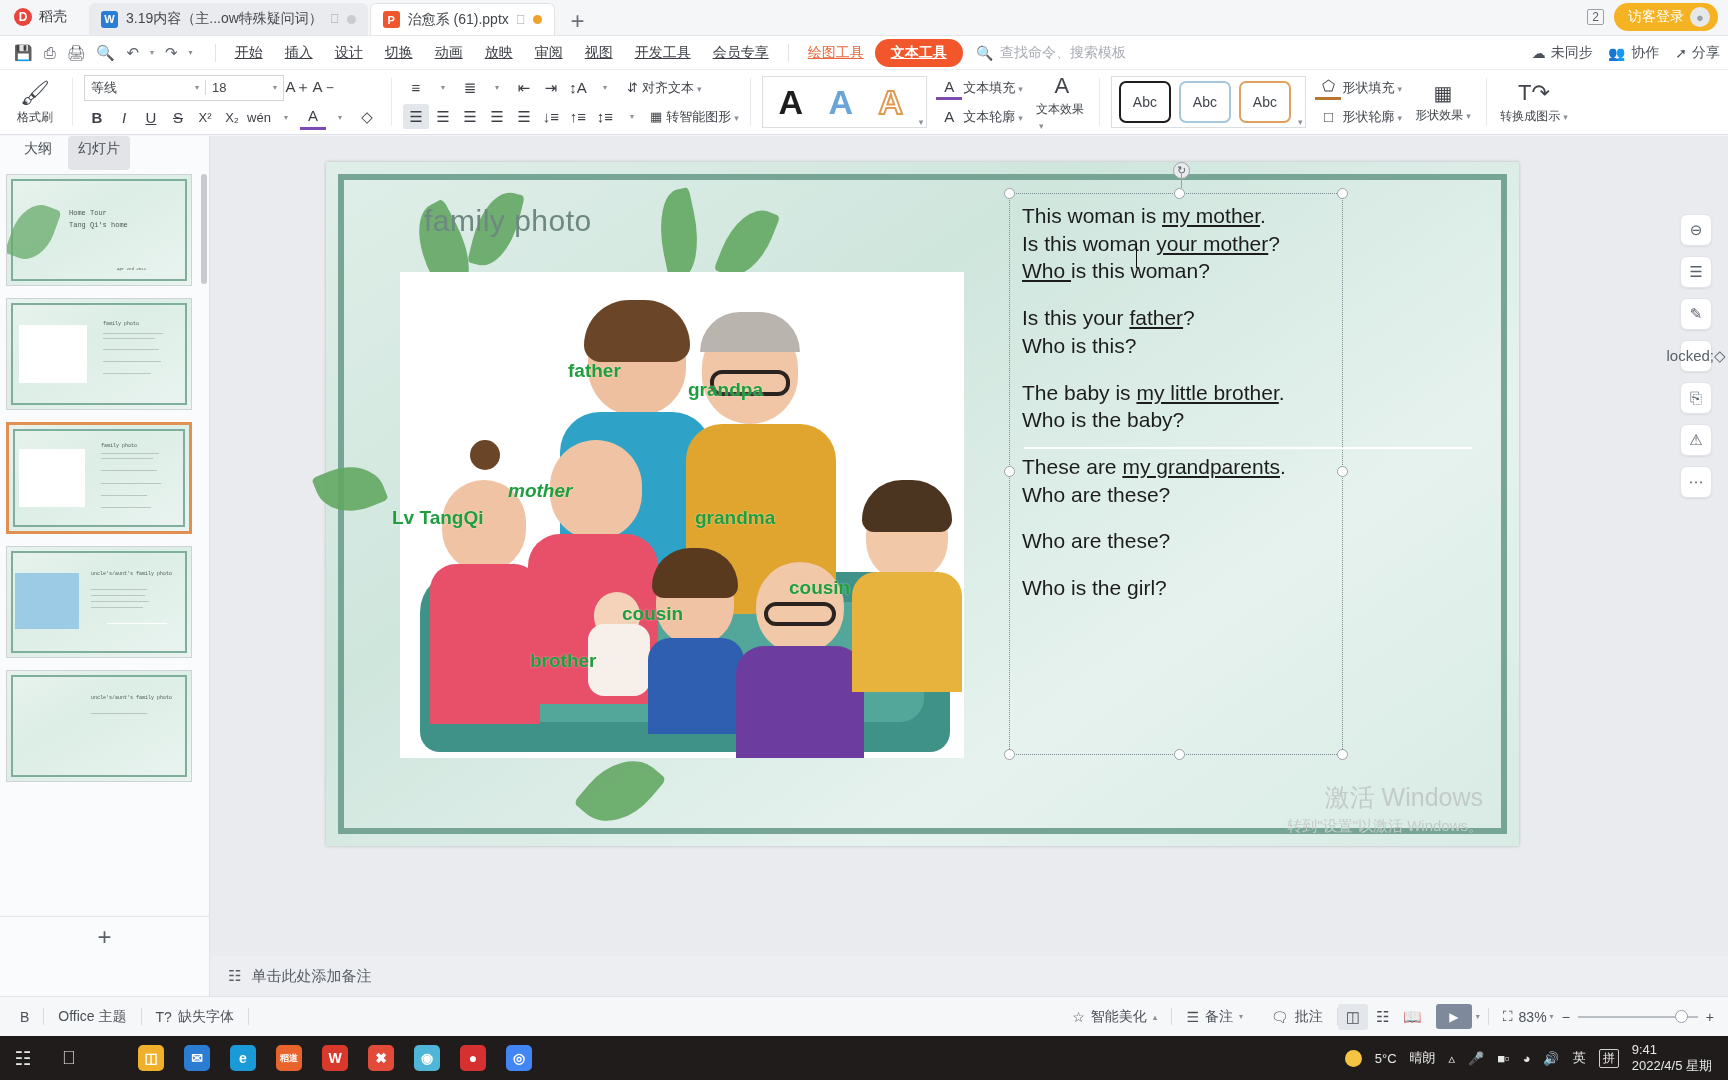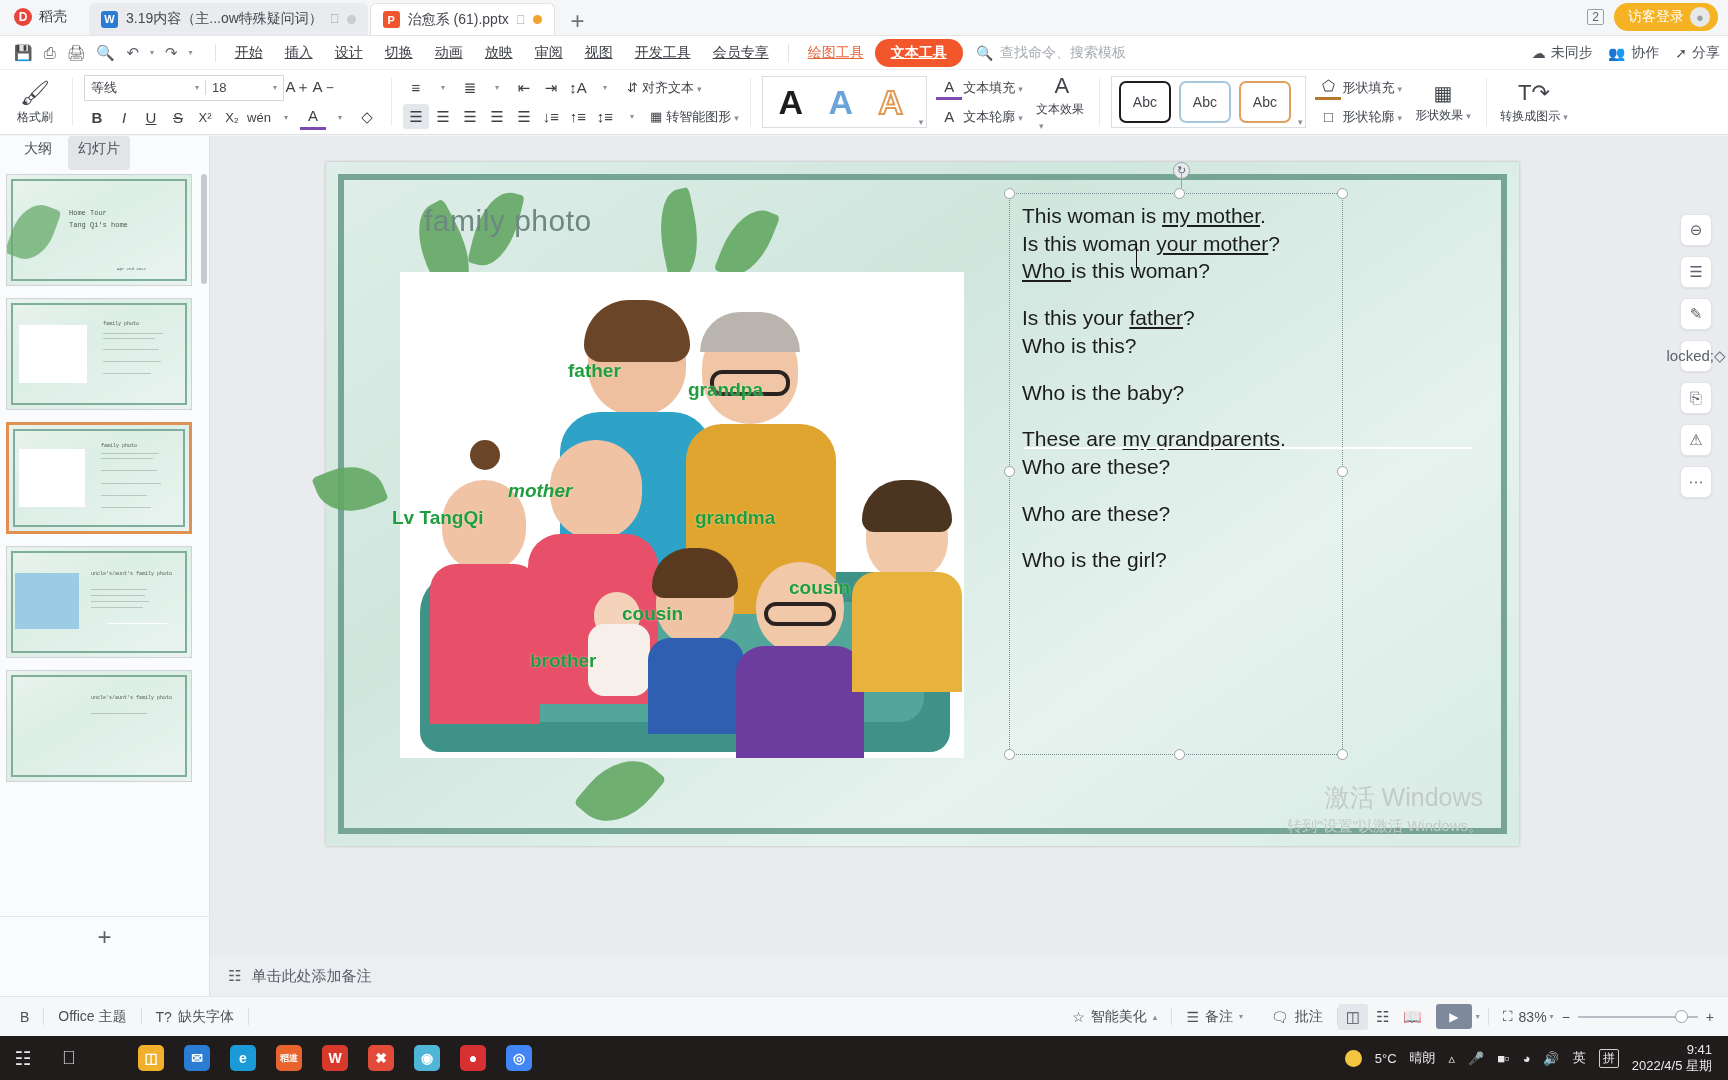--- a/index.html
+++ b/index.html
@@ -164,21 +164,21 @@
               background:#fff;border:1px solid #9aa0a8;}
 
   
   .taskbar { position:absolute; left:0; right:0; bottom:0; height:44px; background:#201c1c;
              display:flex; align-items:center; color:#e8e8e8; font-size:13px;}
   .tb-ic { width:46px;height:44px; display:flex;align-items:center;justify-content:center; font-size:19px;}
   .tb-app { width:46px;height:44px; display:flex;align-items:center;justify-content:center;}
   .appsq { width:26px;height:26px;border-radius:5px; display:flex;align-items:center;justify-content:center;
            font-size:14px; color:#fff; font-weight:bold;}
   .tray { margin-left:auto; display:flex; align-items:center; gap:13px; padding-right:10px;}
-  .clock { text-align:right; line-height:1.25; font-size:13px; padding-right:6px;}
+  .clock { text-align:left; line-height:1.25; font-size:13px; padding-right:6px;}
   .sun { width:17px;height:17px;border-radius:50%;background:#f5c542;}
   .ime { border:1px solid #cfcfcf; border-radius:2px; padding:0 3px; font-size:12px;}
 </style>
 </head>
 <body>
 
 <div class="titlebar">
   <div class="brandtab">
     <span class="brand-logo">D</span>
     <span>稻壳</span>
@@ -511,20 +511,21 @@
       <div class="textbox">
         <div style="padding:8px 0 0 12px;">
           <div id="tb-content">
               <div class="tb-line">This woman is <u>my mother</u>.</div>
               <div class="tb-line">Is this woman <u>your mother</u>?</div>
               <div class="tb-line"><u>Who </u>is this woman?</div>
               <div class="tb-gap"></div>
               <div class="tb-line">Is this your <u>father</u>?</div>
               <div class="tb-line">Who is this?</div>
               <div class="tb-gap"></div>
+              <div class="tb-line">The baby is <u>my little brother</u>.</div>
               <div class="tb-line">Who is the baby?</div>
               <div class="tb-gap"></div>
               <div class="tb-line">These are <u>my grandparents</u>.</div>
               <div class="tb-line">Who are these?</div>
               <div class="tb-gap"></div>
               <div class="tb-line">Who are these?</div>
               <div class="tb-gap"></div>
               <div class="tb-line">Who is the girl?</div>
             </div>
         </div>

